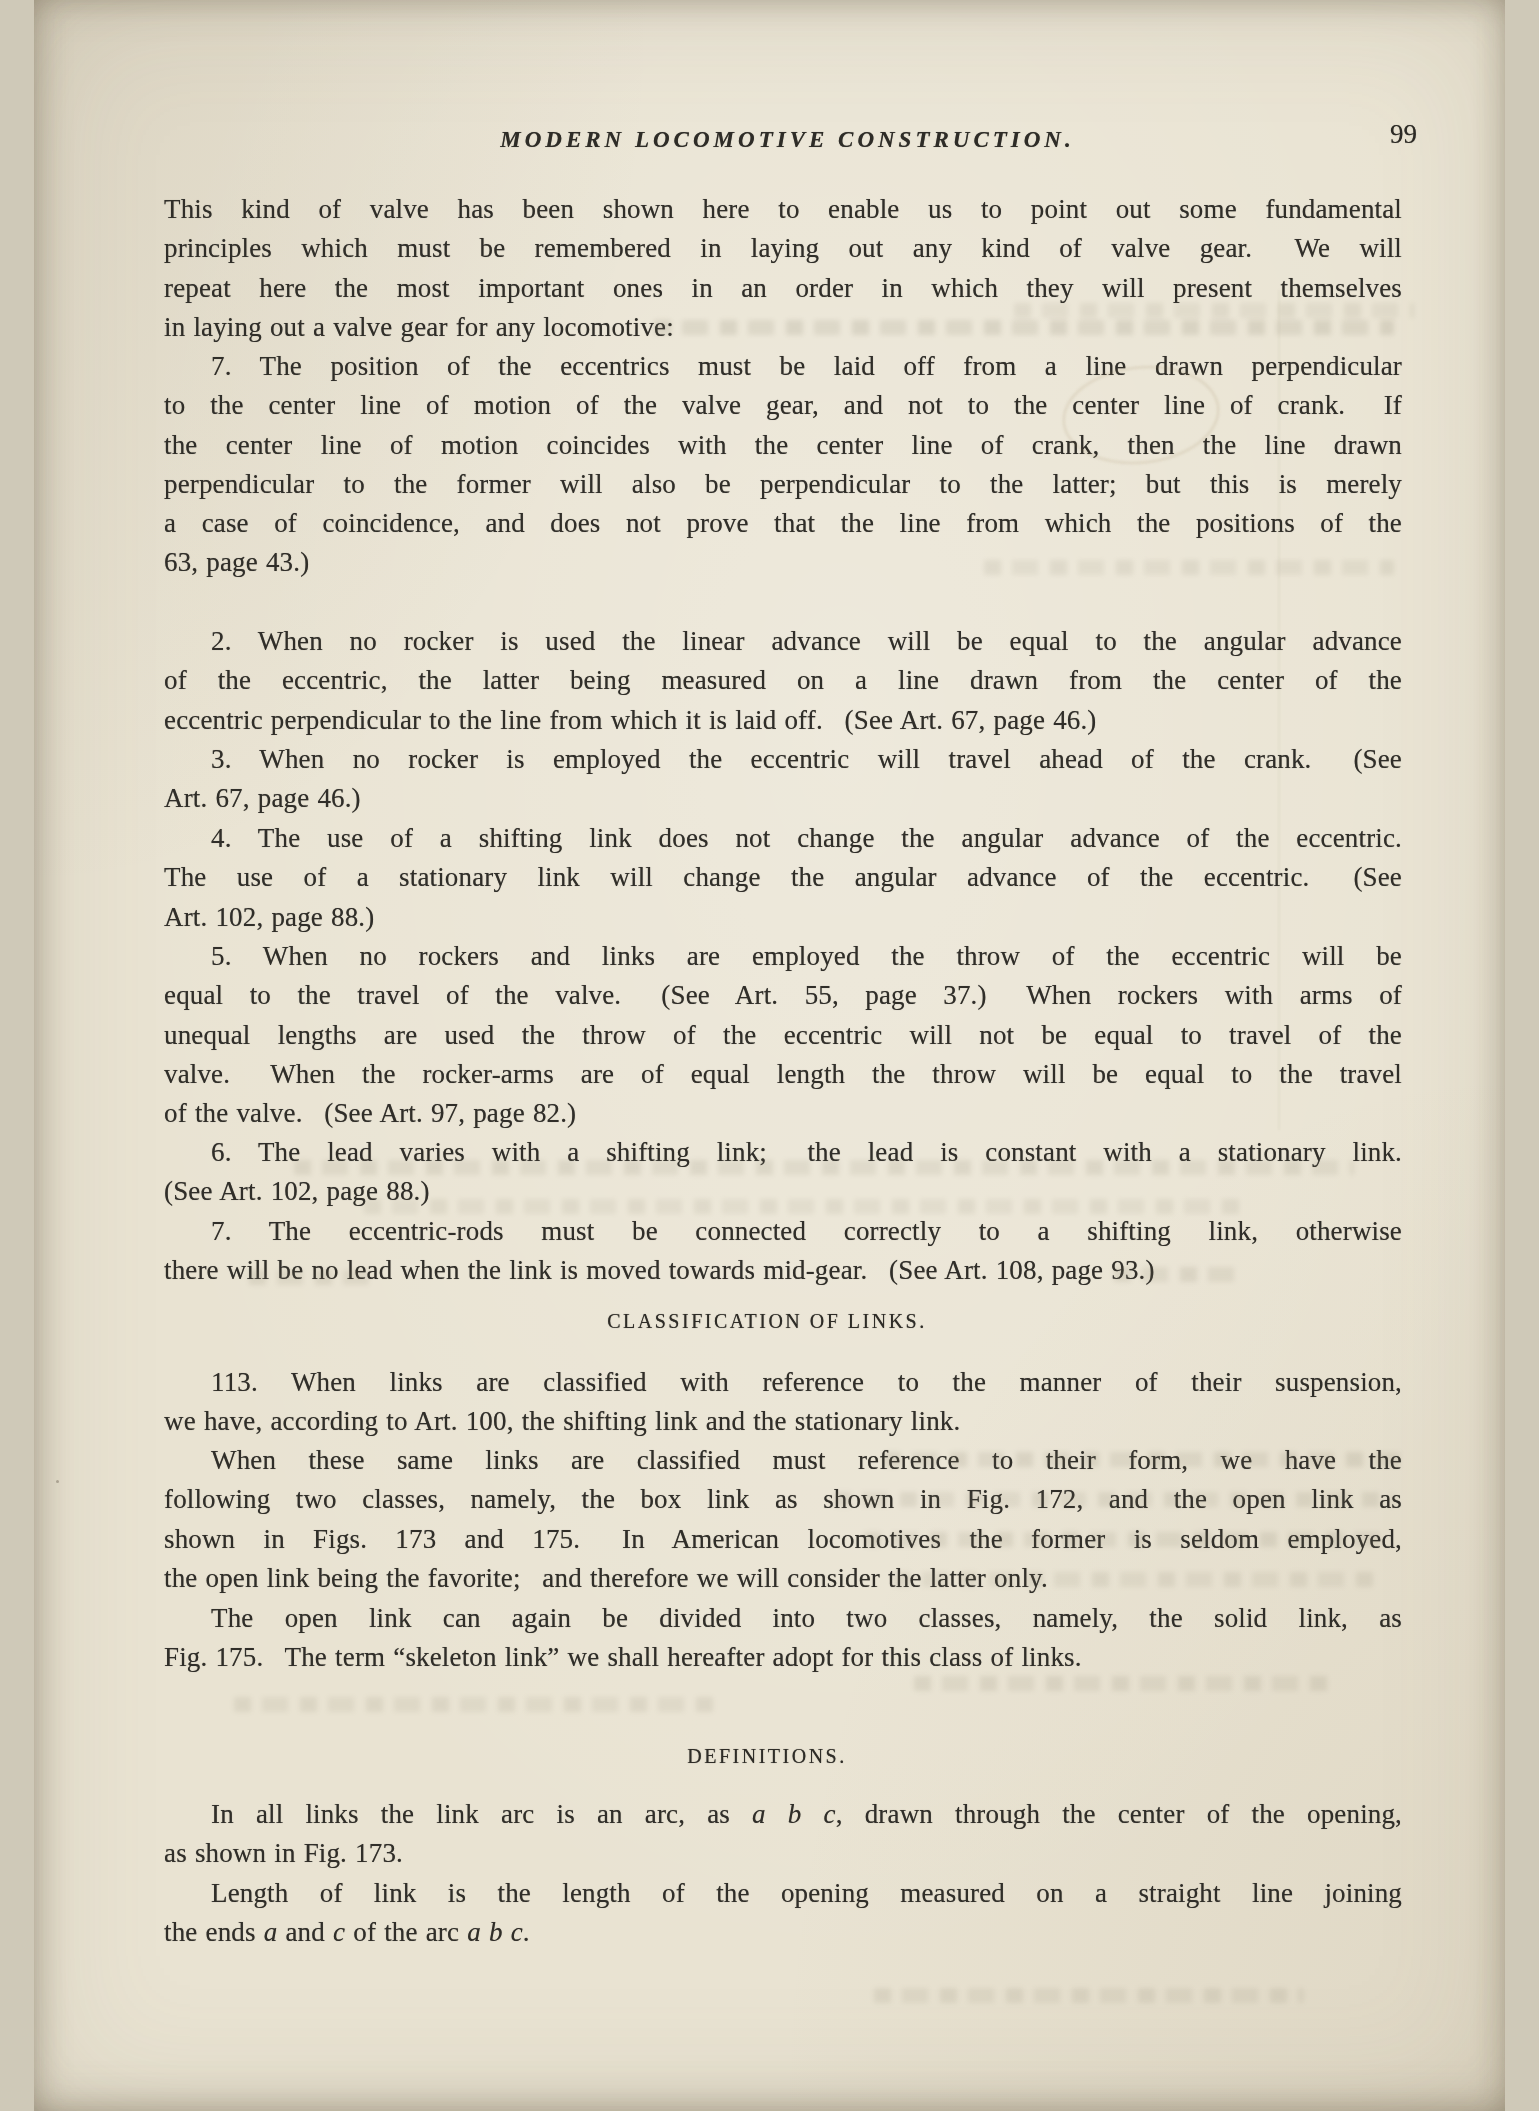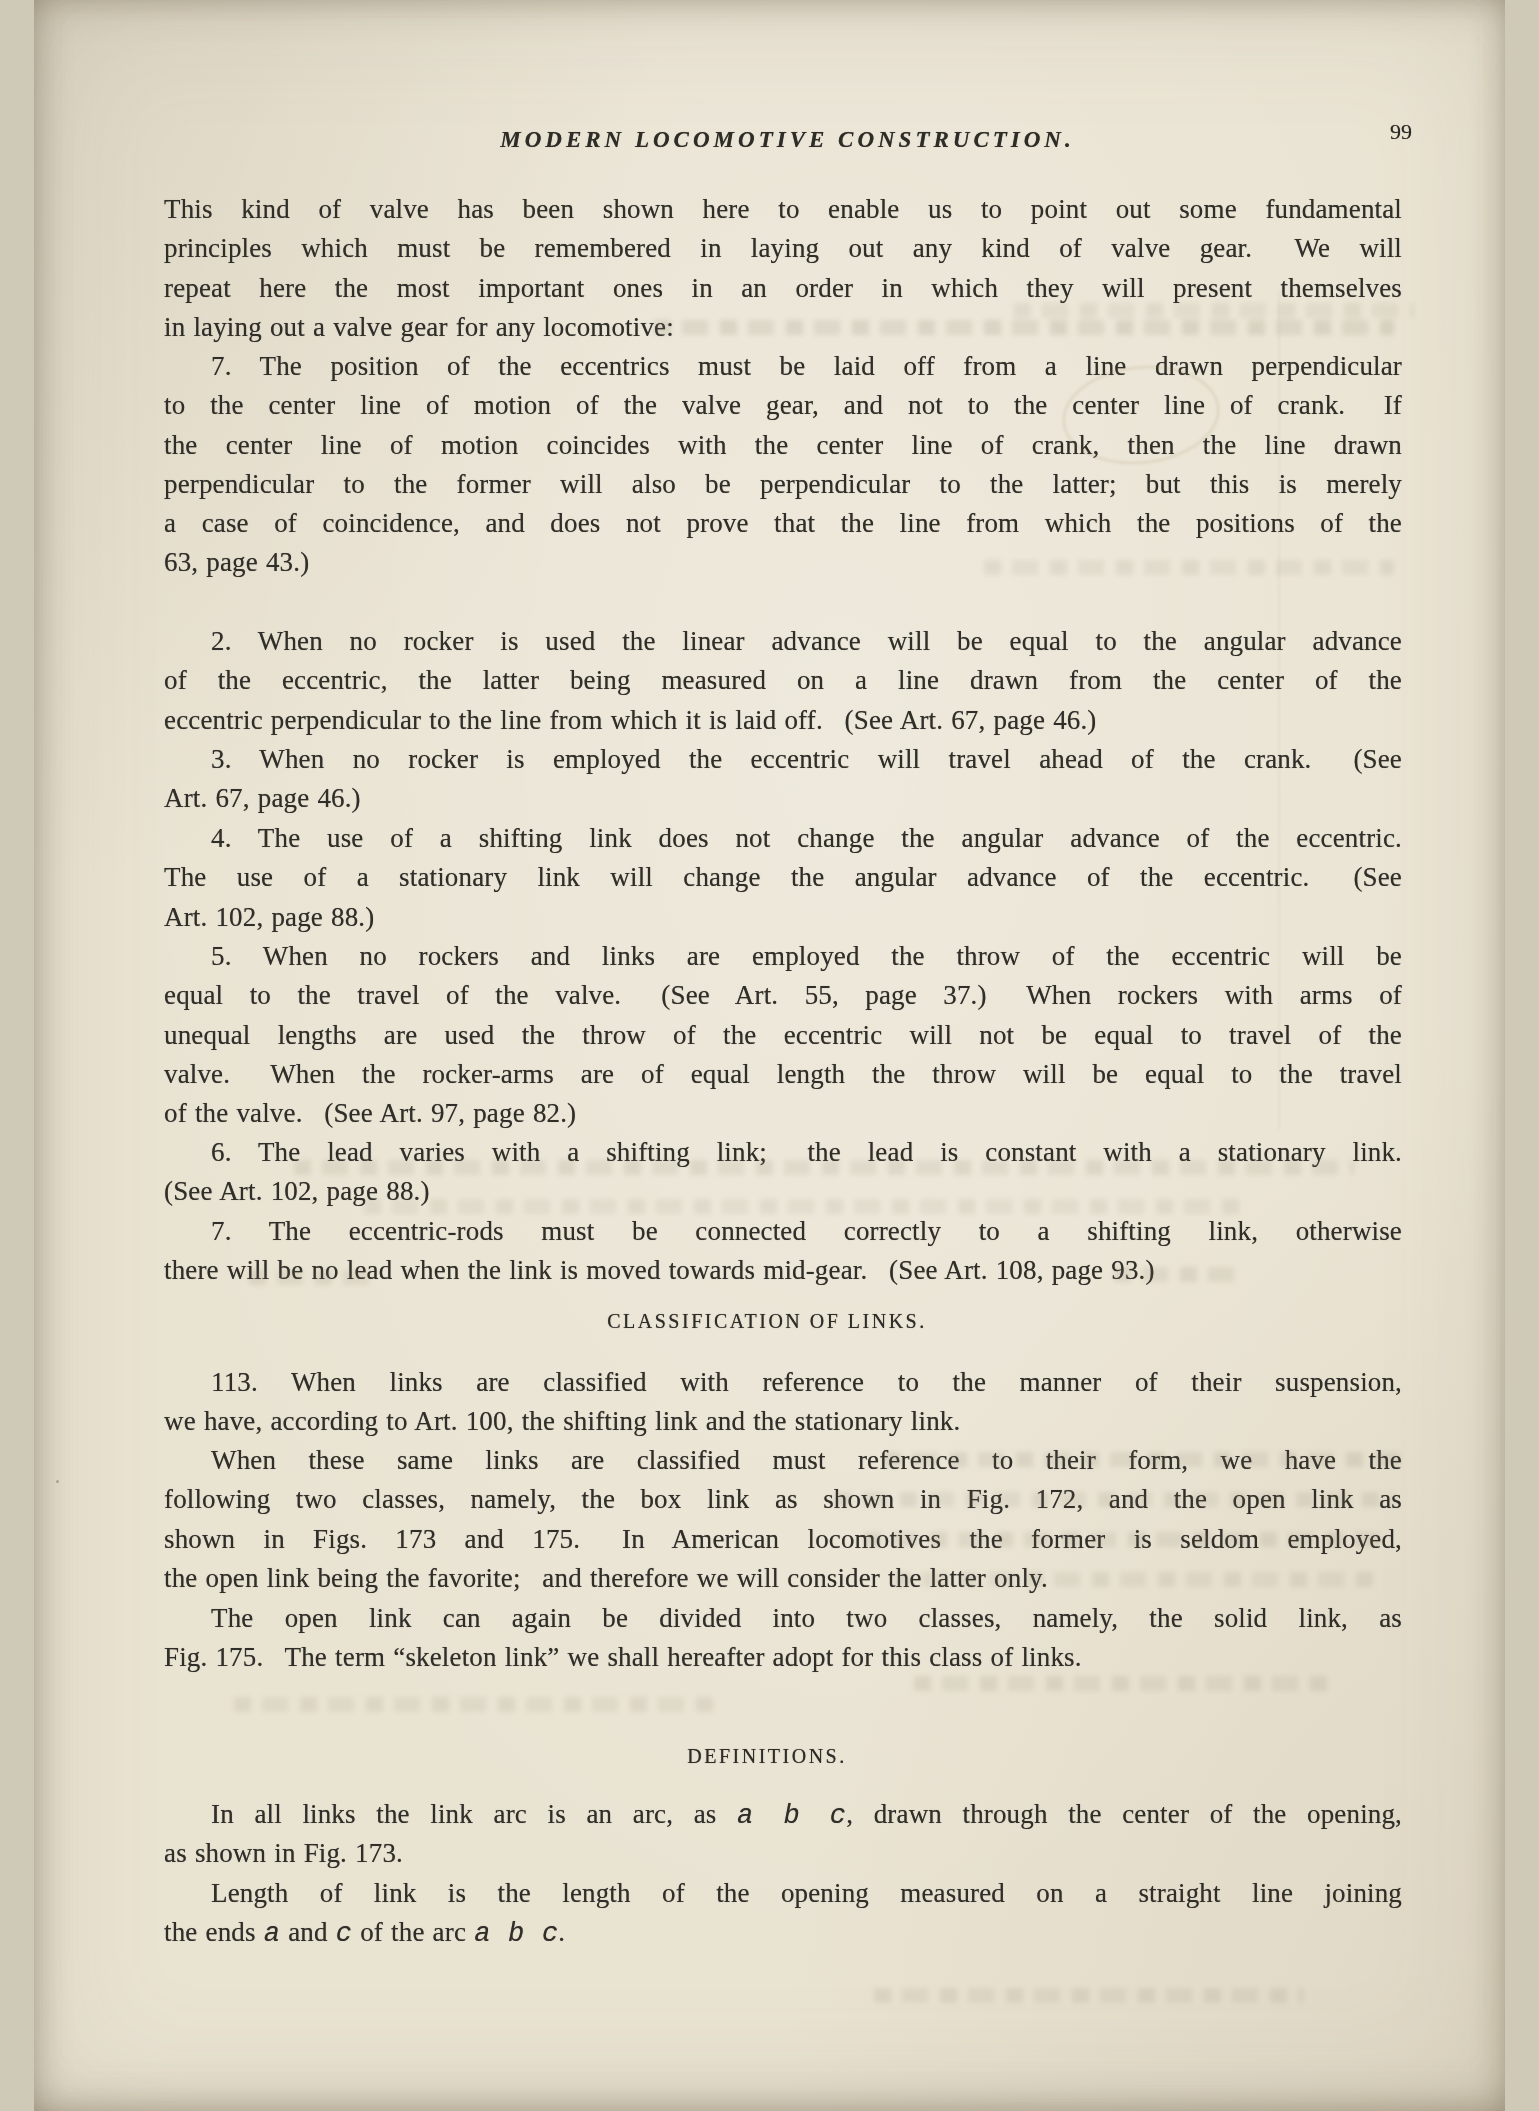--- a/index.html
+++ b/index.html
@@ -29,21 +29,21 @@
   }
   .head-title{
     font-style:italic;font-weight:bold;
     font-size:23px;letter-spacing:4px;
     color:#2e2c27;
     text-shadow:0 0 .7px rgba(46,44,39,.65);
     white-space:nowrap;
   }
   .page-number{
     position:absolute;top:119px;left:1356px;
-    font-size:22px;color:#2c2a25;
+    font-size:27px;color:#2c2a25;
     text-shadow:0 0 .7px rgba(44,42,37,.6);
   }
   .para{
     position:absolute;left:130px;width:1238px;
     font-size:27px;
     letter-spacing:.15px;
     word-spacing:1.2px;
     text-shadow:0 0 .7px rgba(48,46,41,.55);
   }
   .tline{
@@ -77,21 +77,21 @@
     border-radius:50%;
     filter:blur(1.2px);
     transform:rotate(-6deg);
   }
   .streak{
     position:absolute;left:1244px;top:290px;width:2px;height:840px;
     background:rgba(120,110,90,.07);
     filter:blur(1px);
   }
   .speck{position:absolute;border-radius:50%;background:rgba(80,70,55,.35);filter:blur(.4px);}
-  i{font-style:italic;font-family:Liberation Mono, monospace;}
+  i{font-style:italic;}
 </style>
 </head>
 <body>
 
 <div class="page">
 
   <div class="running-head">
     <span class="head-title">MODERN LOCOMOTIVE CONSTRUCTION.</span>
   </div>
   <div class="page-number">99</div>

